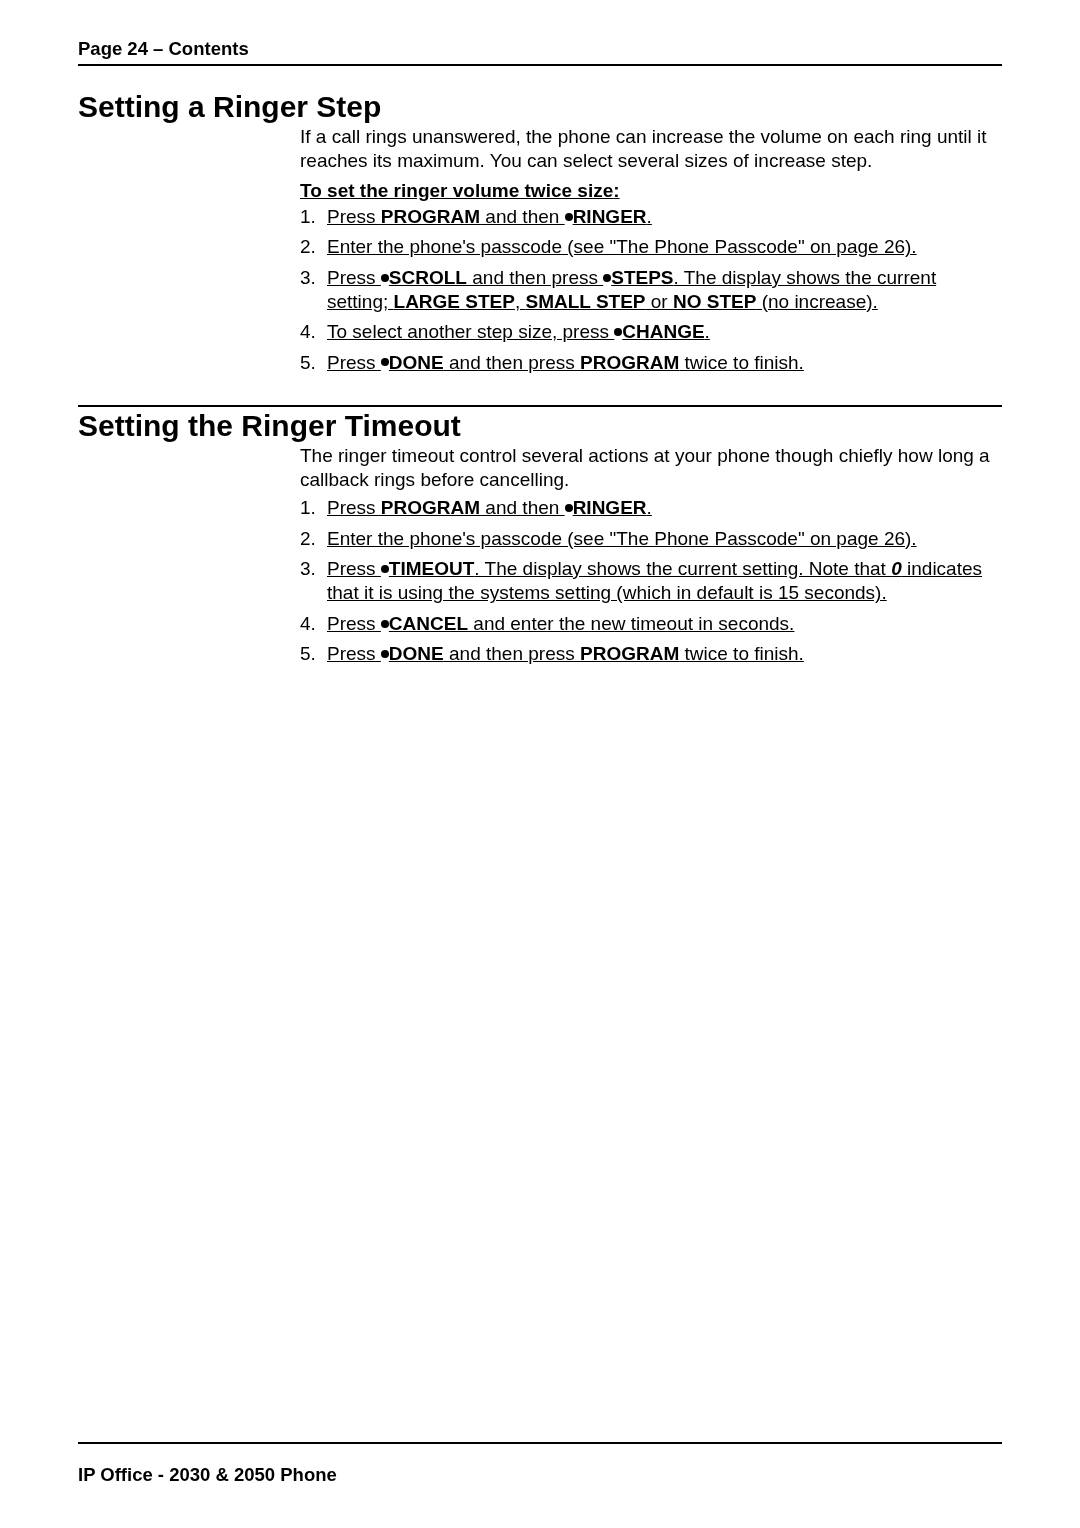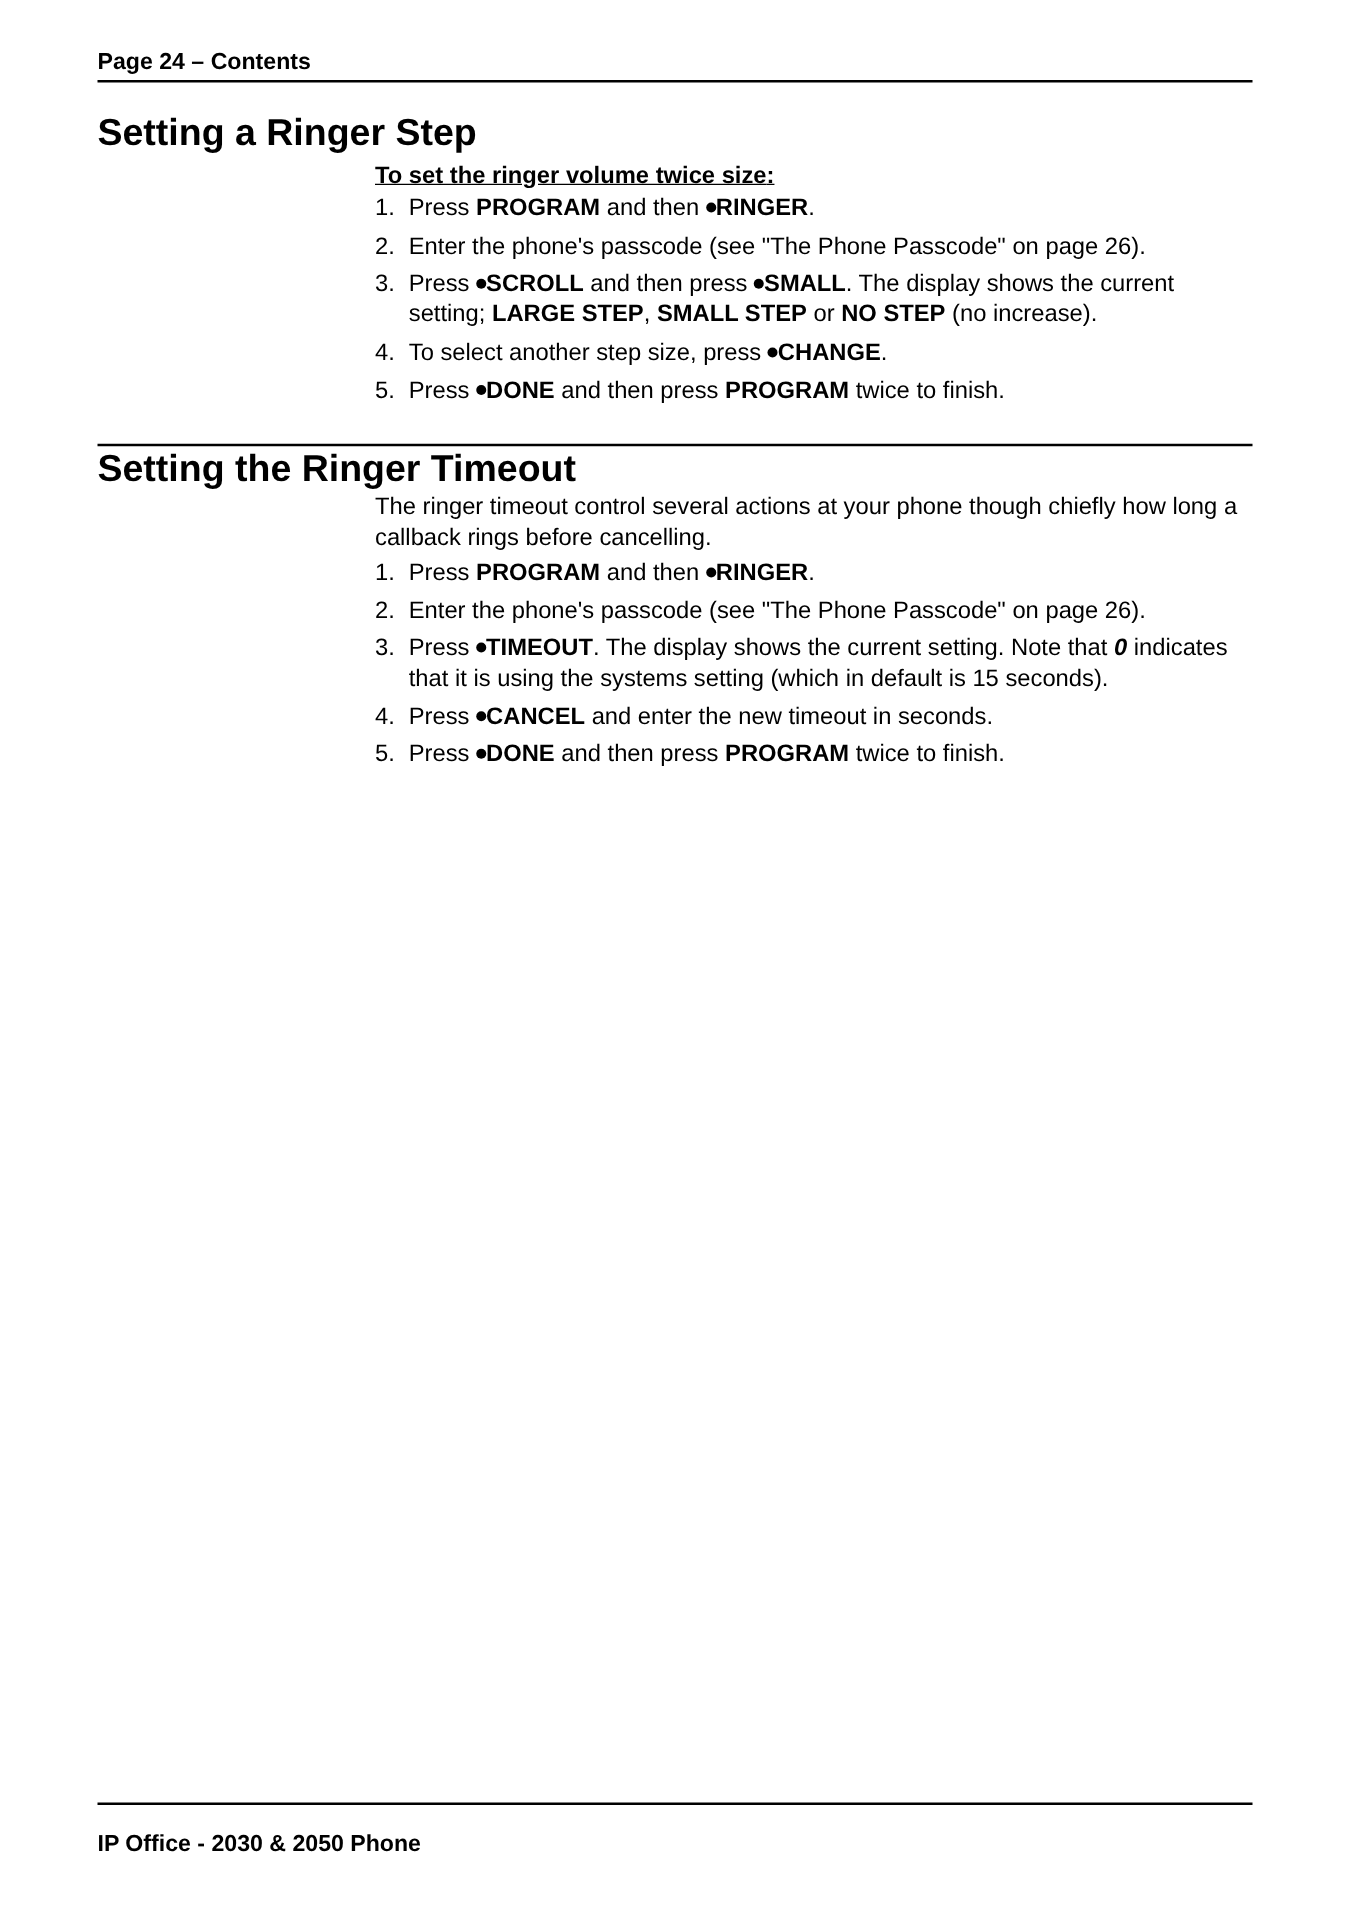--- a/index.html
+++ b/index.html
@@ -48,20 +48,21 @@
     }
     ol {
       list-style: none;
       counter-reset: item;
     }
     ol li {
       counter-increment: item;
       position: relative;
       padding-left: 27px;
       margin-bottom: 6px;
+      text-decoration: underline;
     }
     ol li::before {
       content: counter(item) ".";
       position: absolute;
       left: 0;
     }
     .bold {
       font-weight: bold;
     }
     .italic-bold {
@@ -98,28 +99,29 @@
       font-size: 18.5px;
     }
   </style>
 </head>
 <body>
 
 <div class="page-header">Page 24 – Contents</div>
 
 <div class="section-title">Setting a Ringer Step</div>
 <div class="section-body">
+  <div class="para">If a call rings unanswered, the phone can increase the volume on each ring until it reaches its maximum. You can select several sizes of increase step.</div>
   <div class="subhead"><span>To set the ringer volume twice size</span><span class="subhead-colon">:</span></div>
   <ol>
     <li>
       <span>Press </span><span class="bold">PROGRAM</span><span> and then </span><span class="bullet"></span><span class="bold">RINGER</span><span>.</span>
     </li>
     <li>Enter the phone's passcode  (see "The Phone Passcode" on page 26).</li>
     <li>
-      <span>Press </span><span class="bullet"></span><span class="bold">SCROLL</span><span> and then press </span><span class="bullet"></span><span class="bold">SMALL</span><span>. The display shows the current setting; </span><span class="bold">LARGE STEP</span><span>, </span><span class="bold">SMALL STEP</span><span> or </span><span class="bold">NO STEP</span><span> (no increase).</span>
+      <span>Press </span><span class="bullet"></span><span class="bold">SCROLL</span><span> and then press </span><span class="bullet"></span><span class="bold">STEPS</span><span>. The display shows the current setting; </span><span class="bold">LARGE STEP</span><span>, </span><span class="bold">SMALL STEP</span><span> or </span><span class="bold">NO STEP</span><span> (no increase).</span>
     </li>
     <li>
       <span>To select another step size, press </span><span class="bullet"></span><span class="bold">CHANGE</span><span>.</span>
     </li>
     <li>
       <span>Press </span><span class="bullet"></span><span class="bold">DONE</span><span> and then press </span><span class="bold">PROGRAM</span><span> twice to finish.</span>
     </li>
   </ol>
 </div>
 

